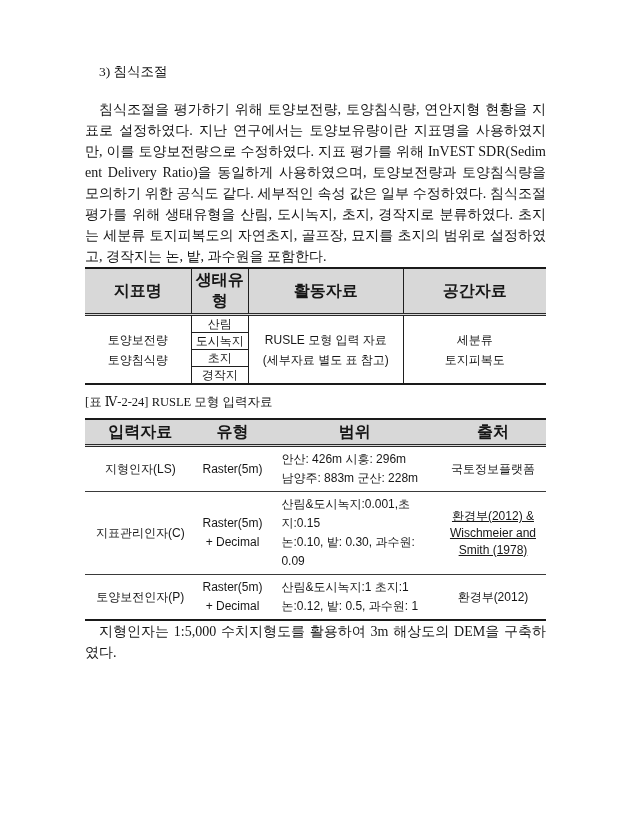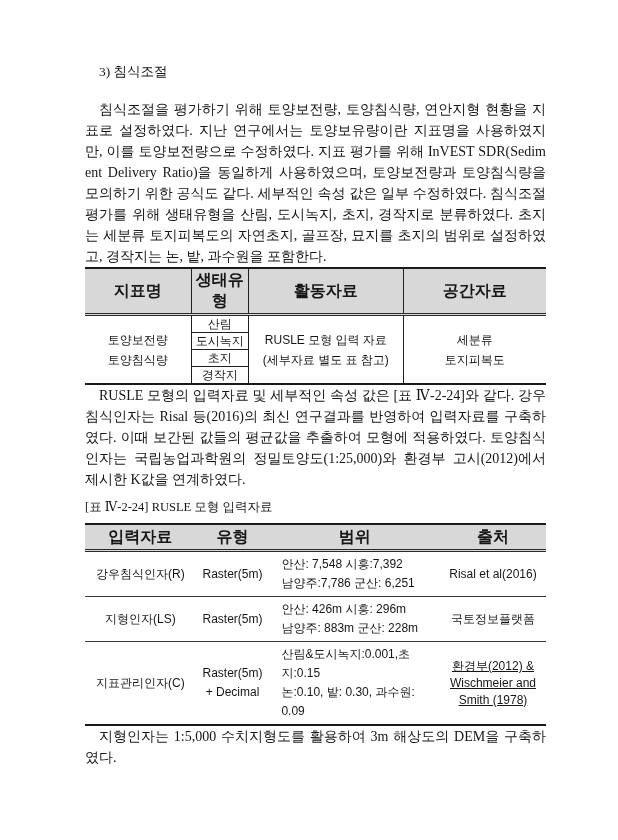--- a/index.html
+++ b/index.html
@@ -122,54 +122,40 @@
         </tr>
         <tr>
           <td class="vsep eco">초지</td>
         </tr>
         <tr>
           <td class="vsep eco">경작지</td>
         </tr>
       </tbody>
     </table>
 
-    <p class="body-par mt8">RUSLE 모형의 입력자료 및 세부적인 속성 값은 [표 Ⅳ-2-24]와 같다. 강우침식인자는 Risal 등(2016)의 최신 연구결과를 반영하여 입력자료를 구축하였다. 이때 보간된 값들의 평균값을 추출하여 모형에 적용하였다. 토양침식인자는 국립농업과학원의 정밀토양도(1:25,000)와 환경부 고시(2012)에서 제시한 K값을 연계하였다.</p>
 
     <div class="tbl-caption">[표 Ⅳ-2-24] RUSLE 모형 입력자료</div>
 
     <table class="t2">
       <colgroup>
         <col style="width:24%">
           <col style="width:16%">
           <col style="width:37%">
           <col style="width:23%">
       </colgroup>
       <thead>
         <tr>
           <th>입력자료</th>
           <th>유형</th>
           <th>범위</th>
           <th>출처</th>
         </tr>
       </thead>
       <tbody>
         <tr>
-          <td>강우침식인자(R)</td>
-          <td>
-            <div>Raster(5m)</div>
-          </td>
-          <td class="range-cell">
-            <div>안산: 7,548 시흥:7,392</div>
-            <div>남양주:7,786 군산: 6,251</div>
-          </td>
-          <td>
-            <div>Risal et al(2016)</div>
-          </td>
-        </tr>
-        <tr>
           <td>지형인자(LS)</td>
           <td>
             <div>Raster(5m)</div>
           </td>
           <td class="range-cell">
             <div>안산: 426m 시흥: 296m</div>
             <div>남양주: 883m 군산: 228m</div>
           </td>
           <td>
             <div>국토정보플랫폼</div>
@@ -184,20 +170,34 @@
           <td class="range-cell">
             <div>산림&amp;도시녹지:0.001,초지:0.15</div>
             <div>논:0.10, 밭: 0.30, 과수원: 0.09</div>
           </td>
           <td class="src-cell3">
             <div>환경부(2012) &amp;</div>
             <div>Wischmeier and</div>
             <div>Smith (1978)</div>
           </td>
         </tr>
+        <tr>
+          <td>토양보전인자(P)</td>
+          <td>
+            <div>Raster(5m)</div>
+            <div>+ Decimal</div>
+          </td>
+          <td class="range-cell">
+            <div>산림&amp;도시녹지:1 초지:1</div>
+            <div>논:0.12, 밭: 0.5, 과수원: 1</div>
+          </td>
+          <td>
+            <div>환경부(2012)</div>
+          </td>
+        </tr>
       </tbody>
     </table>
 
     <p class="body-par mt8">지형인자는 1:5,000 수치지형도를 활용하여 3m 해상도의 DEM을 구축하였다.</p>
 
   </div>
 
 </div>
 
 </body></html>

